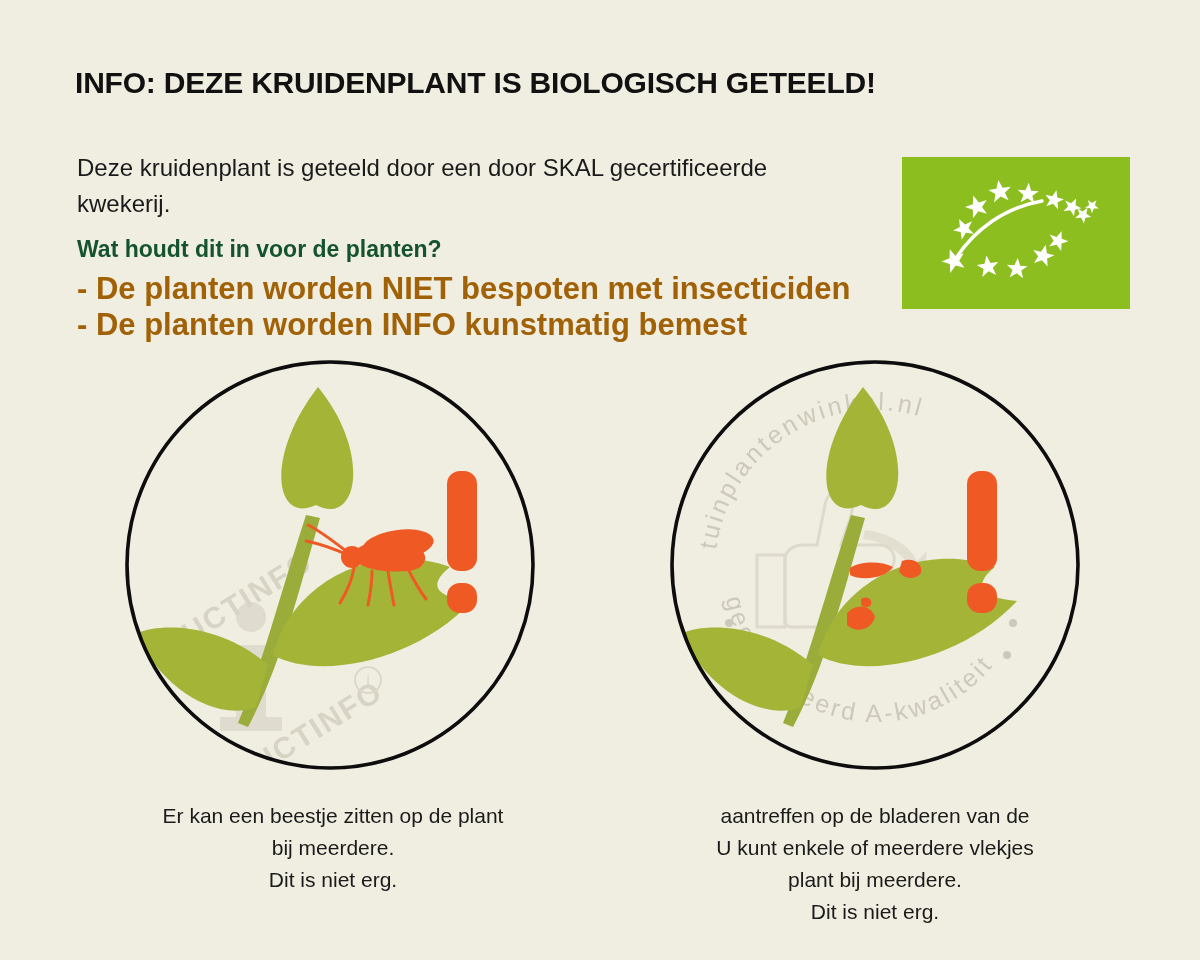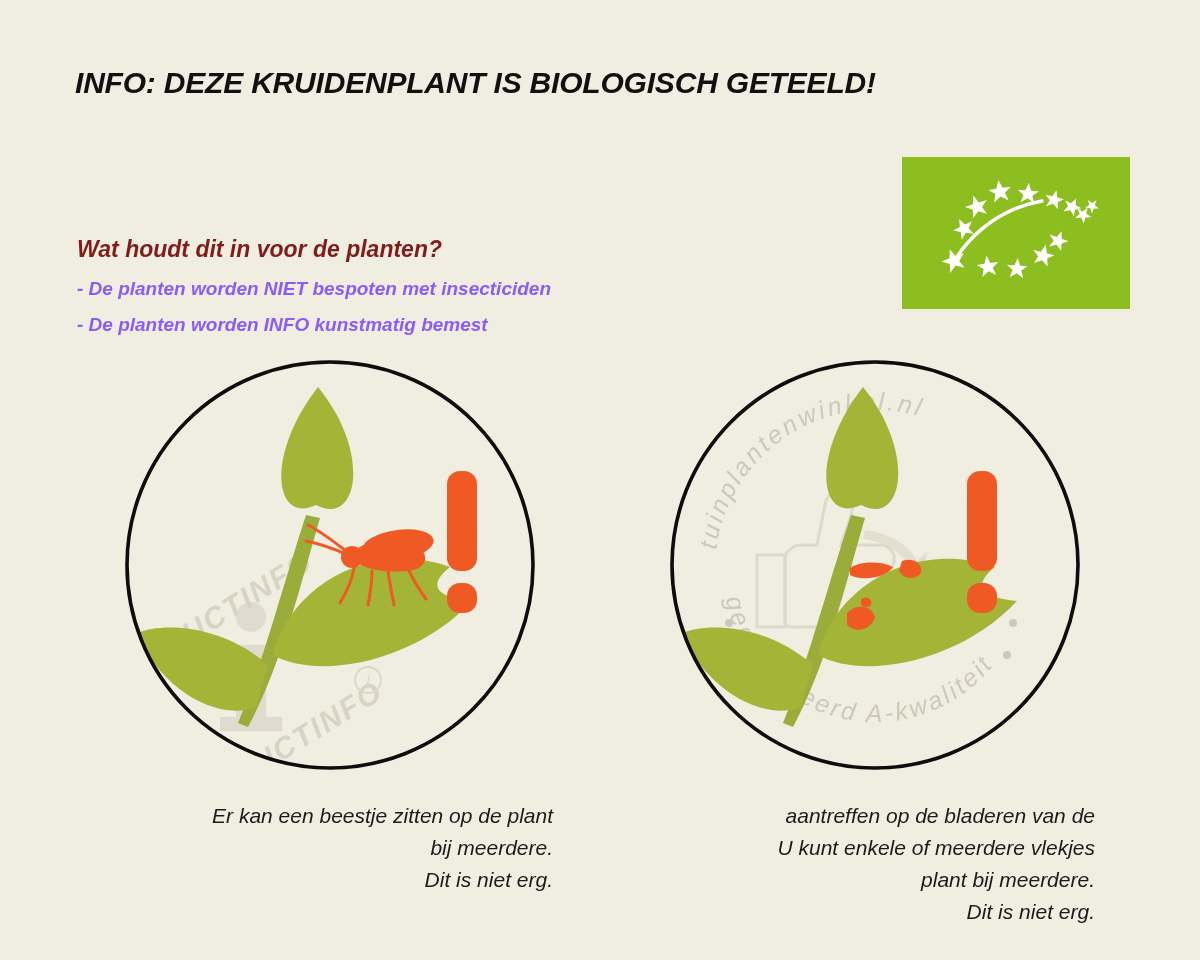--- a/index.html
+++ b/index.html
@@ -14,21 +14,20 @@
     font-family: "Liberation Sans", sans-serif;
     color: #1a1a1a;
     overflow: hidden;
     position: relative;
   }
   .page {
     position: relative;
     width: 1200px;
     height: 761px;
     box-sizing: border-box;
-    font-style: italic;
   }
 
   
   .header-block {
     position: absolute;
     left: 75px;
     top: 66px;
     width: 820px;
   }
   .title {
@@ -57,28 +56,28 @@
   .question-block {
     position: absolute;
     left: 77px;
     top: 232px;
     width: 820px;
   }
   .question {
     font-size: 23px;
     font-weight: bold;
     line-height: 34px;
-    color: #7f1d1d;
+    color: #14532d;
     margin: 0 0 5px 0;
   }
   .bullet {
-    font-size: 19px;
+    font-size: 31px;
     font-weight: bold;
     line-height: 36px;
-    color: #8b5cf6;
+    color: #a16207;
     white-space: nowrap;
   }
 
   
   .eu-logo {
     position: absolute;
     left: 902px;
     top: 157px;
     width: 228px;
     height: 152px;
@@ -95,38 +94,42 @@
   }
   .circle-left  { left: 120px; }
   .circle-right { left: 665px; }
 
   .circle-panel svg { display: block; }
 
   
   .caption {
     position: absolute;
     width: 440px;
-    text-align: right;
+    text-align: center;
     font-size: 21px;
     line-height: 32px;
     color: #1b1b1b;
   }
   .caption-left  { left: 113px; top: 800px; }
   .caption-right { left: 655px; top: 800px; }
   .caption-line { display: block; }
 </style>
 </head>
 <body>
 
 <div class="page">
 
   <div class="header-block">
     <h1 class="title">INFO: DEZE KRUIDENPLANT IS BIOLOGISCH GETEELD!</h1>
   </div>
 
+  <div class="intro-block">
+    <div class="intro-line">Deze kruidenplant is geteeld door een door SKAL gecertificeerde</div>
+    <div class="intro-line">kwekerij.</div>
+  </div>
 
   <div class="question-block">
     <div class="question">Wat houdt dit in voor de planten?</div>
     <div class="bullet">- De planten worden NIET bespoten met insecticiden</div>
     <div class="bullet">- De planten worden INFO kunstmatig bemest</div>
   </div>
 
   <div class="eu-logo">
     <svg width="228" height="152" viewBox="0 0 228 152" xmlns="http://www.w3.org/2000/svg">
       <defs>

